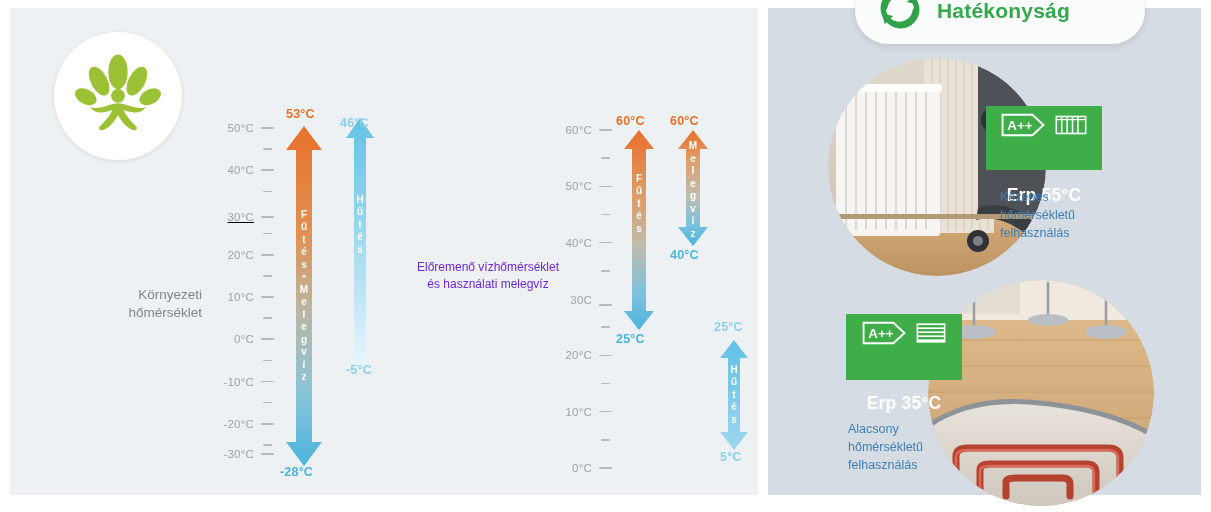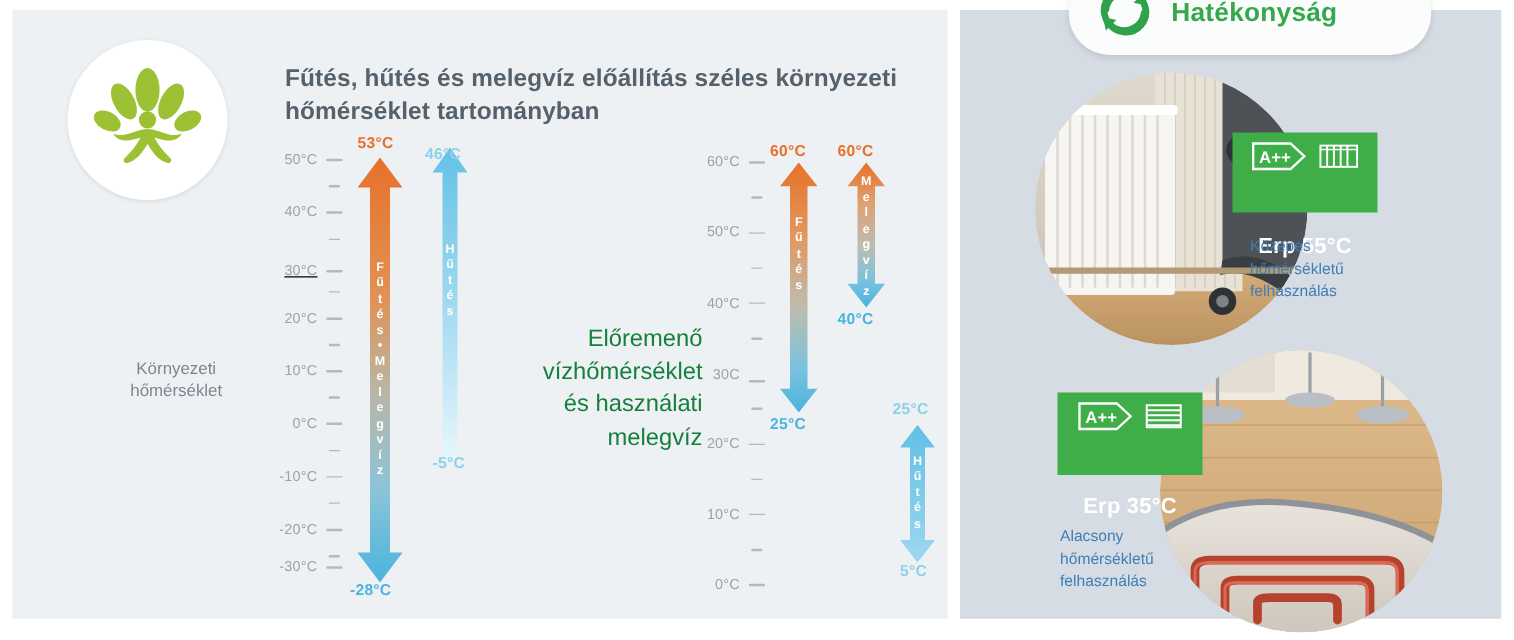--- a/index.html
+++ b/index.html
@@ -46,25 +46,25 @@
   .tick .tlabel{
     font-size:11.5px;color:#9aa3ab;letter-spacing:.2px;
     white-space:nowrap;margin-right:7px;font-weight:normal;
   }
   .tick .tmark{display:block;background:#b2bac1;height:1.6px;width:13px;border-radius:1px;}
   .tick.minor .tmark{width:9px;margin-right:2px;}
 
   
   .axis-caption{
     position:absolute;font-size:13.5px;color:#7b8691;line-height:1.35;
+    text-align:right;
+  }
+  .mid-caption{
+    position:absolute;font-size:12px;color:#6d28d9;line-height:1.38;
     text-align:center;
-  }
-  .mid-caption{
-    position:absolute;font-size:19px;color:#15803d;line-height:1.38;
-    text-align:right;
   }
 
   
   .arrow{position:absolute;}
   .arrow svg{display:block;overflow:visible;}
   .arrow .vlabel{
     position:absolute;left:0;width:100%;
     display:flex;flex-direction:column;align-items:center;justify-content:center;
     color:#ffffff;font-weight:bold;font-size:10px;letter-spacing:0;
     pointer-events:none;
@@ -123,21 +123,20 @@
             <ellipse cx="70.5" cy="36" rx="9" ry="17" transform="rotate(28 70.5 36)"></ellipse>
             <ellipse cx="15" cy="53" rx="8" ry="12.5" transform="rotate(-62 15 53)"></ellipse>
             <ellipse cx="85" cy="53" rx="8" ry="12.5" transform="rotate(62 85 53)"></ellipse>
             <circle cx="50" cy="52" r="7.5"></circle>
             <path d="M50 60c-6 0-12 3-18 4.5-5 1.2-9 1-12 -0.5 2.5 4.5 7 6.5 13 6 4-0.4 7.5-1.6 11-2.6 -3 6-7.5 12-13.5 17.5 -2.2 2 -1 5 2 4.6 6.5-1 13-8.5 17.5-16.4 4.5 7.9 11 15.4 17.5 16.4 3 .4 4.2-2.6 2-4.6 -6-5.5-10.5-11.5-13.5-17.5 3.5 1 7 2.2 11 2.6 6 .5 10.5-1.5 13-6 -3 1.5-7 1.7-12 .5C62 63 56 60 50 60z"></path>
           </g>
         </svg>
       </span>
     </div>
 
-    <div class="title">Fűtés, hűtés és melegvíz előállítás széles környezeti hőmérséklet tartományban</div>
 
     <div class="axis-caption" style="left:70px;top:278px;width:122px;">Környezeti hőmérséklet</div>
 
     <div class="chart" id="chart-left" style="left:196px;top:112px;width:180px;height:358px;">
       <div class="axis" id="axis-left" style="width:68px;">
           <div class="tick major" style="top: 8px;">
             <span class="tlabel">50°C</span>
             <span class="tmark"></span>
           </div>
           <div class="tick minor" style="top: 29.125px;">

